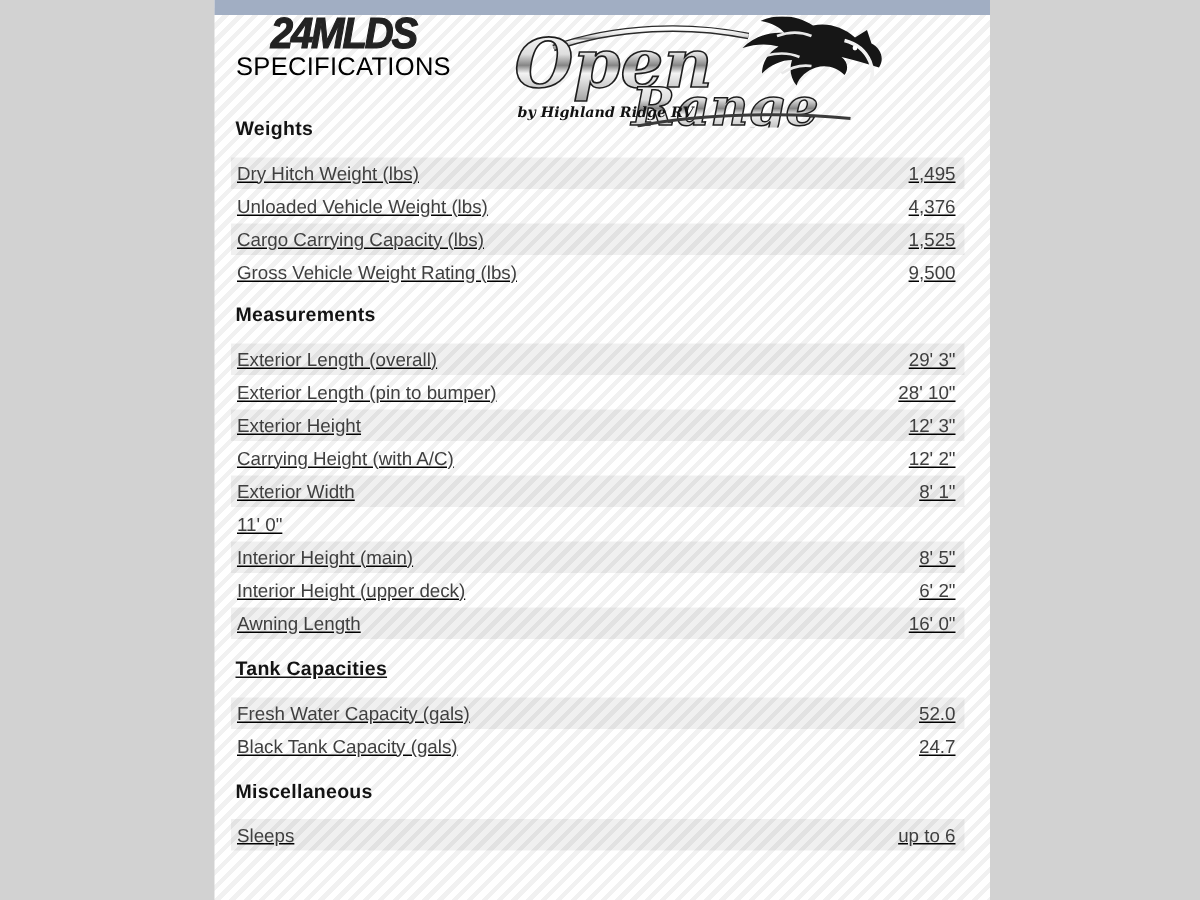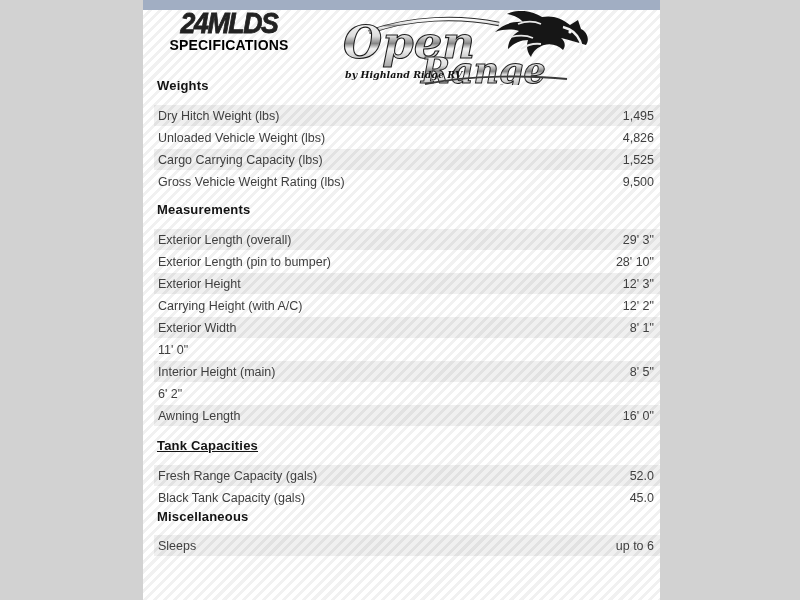--- a/index.html
+++ b/index.html
@@ -22,33 +22,33 @@
   .brand-header { flex:none; position:relative; height:53px; }
 
   .title-block { position:absolute; left:7px; top:0; width:158px; text-align:center; }
   .model-name {
     display:block; font-size:29px; line-height:26px; font-weight:bold; font-style:italic;
     letter-spacing:-1.5px; color:#222; -webkit-text-stroke:0.8px #222;
     transform:scaleX(0.92); transform-origin:center;
     white-space:nowrap;
   }
   .specs-word {
-    display:block; font-size:14px; line-height:18px; font-weight:bold;
+    display:block; font-size:17px; line-height:18px; font-weight:normal;
     letter-spacing:0.2px; color:#000; white-space:nowrap;
   }
 
   .logo { position:absolute; left:198px; top:1px; width:252px; height:74px; }
 
   .section-title {
     flex:none; height:14px; line-height:14px; padding-left:14px;
     font-size:13px; font-weight:bold; color:#131313; letter-spacing:0.2px;margin-top:16px;
   }
-  .mt10 { margin-top:10px; } .mt11 { margin-top:1px; } .mt12 { margin-top:12px;text-decoration:underline; }
+  .mt10 { margin-top:10px; } .mt11 { margin-top:12px; } .mt12 { margin-top:12px;text-decoration:underline; }
 
-  .rows { flex:none; margin:12px 0 0 11px; }
+  .rows { flex:none; margin:12px 17px 0 11px;text-decoration:underline; }
   .rows.tight { margin-top:11px; }
   .row {
     height:21px; margin-bottom:1px;
     display:flex; align-items:center; justify-content:space-between;
     padding:0 6px 0 4px;
     font-size:12.5px; color:#3f3f3f;
   }
   .row:nth-child(odd) { background:rgba(30,30,30,0.068); }
   .row .lbl { white-space:nowrap; }
   .row .val { white-space:nowrap; text-align:center; }
@@ -98,21 +98,21 @@
     </div>
 
     <div class="section-title">Weights</div>
     <div class="rows">
       <div class="row">
         <span class="lbl">Dry Hitch Weight (lbs)</span>
         <span class="val">1,495</span>
       </div>
       <div class="row">
         <span class="lbl">Unloaded Vehicle Weight (lbs)</span>
-        <span class="val">4,826</span>
+        <span class="val">4,376</span>
       </div>
       <div class="row">
         <span class="lbl">Cargo Carrying Capacity (lbs)</span>
         <span class="val">1,525</span>
       </div>
       <div class="row">
         <span class="lbl">Gross Vehicle Weight Rating (lbs)</span>
         <span class="val">9,500</span>
       </div>
     </div>
@@ -140,37 +140,38 @@
         <span class="val">8' 1"</span>
       </div>
       <div class="row">
         <span class="val">11' 0"</span>
       </div>
       <div class="row">
         <span class="lbl">Interior Height (main)</span>
         <span class="val">8' 5"</span>
       </div>
       <div class="row">
+        <span class="lbl">Interior Height (upper deck)</span>
         <span class="val">6' 2"</span>
       </div>
       <div class="row">
         <span class="lbl">Awning Length</span>
         <span class="val">16' 0"</span>
       </div>
     </div>
 
     <div class="section-title mt12">Tank Capacities</div>
     <div class="rows">
       <div class="row">
-        <span class="lbl">Fresh Range Capacity (gals)</span>
+        <span class="lbl">Fresh Water Capacity (gals)</span>
         <span class="val">52.0</span>
       </div>
       <div class="row">
         <span class="lbl">Black Tank Capacity (gals)</span>
-        <span class="val">45.0</span>
+        <span class="val">24.7</span>
       </div>
     </div>
 
     <div class="section-title mt11">Miscellaneous</div>
     <div class="rows tight">
       <div class="row">
         <span class="lbl">Sleeps</span>
         <span class="val">up to 6</span>
       </div>
     </div>

